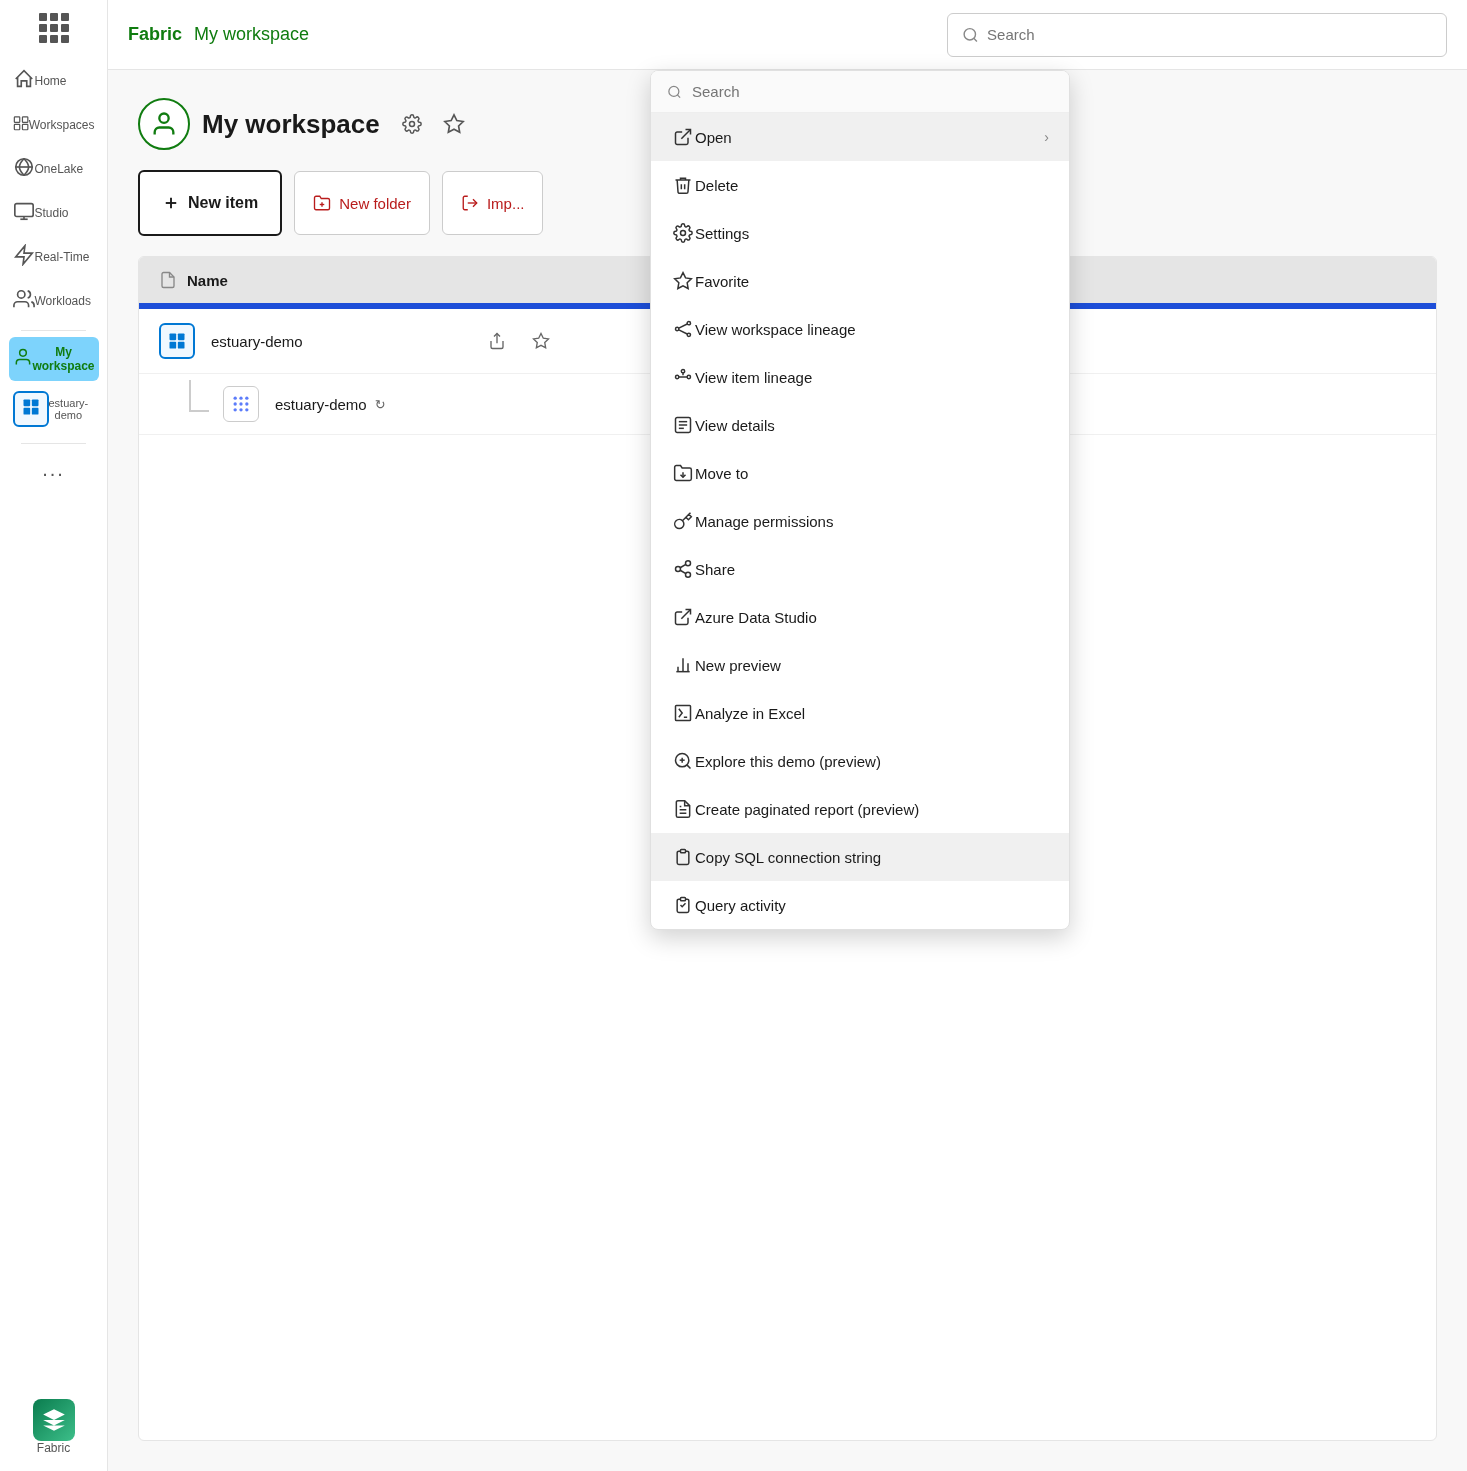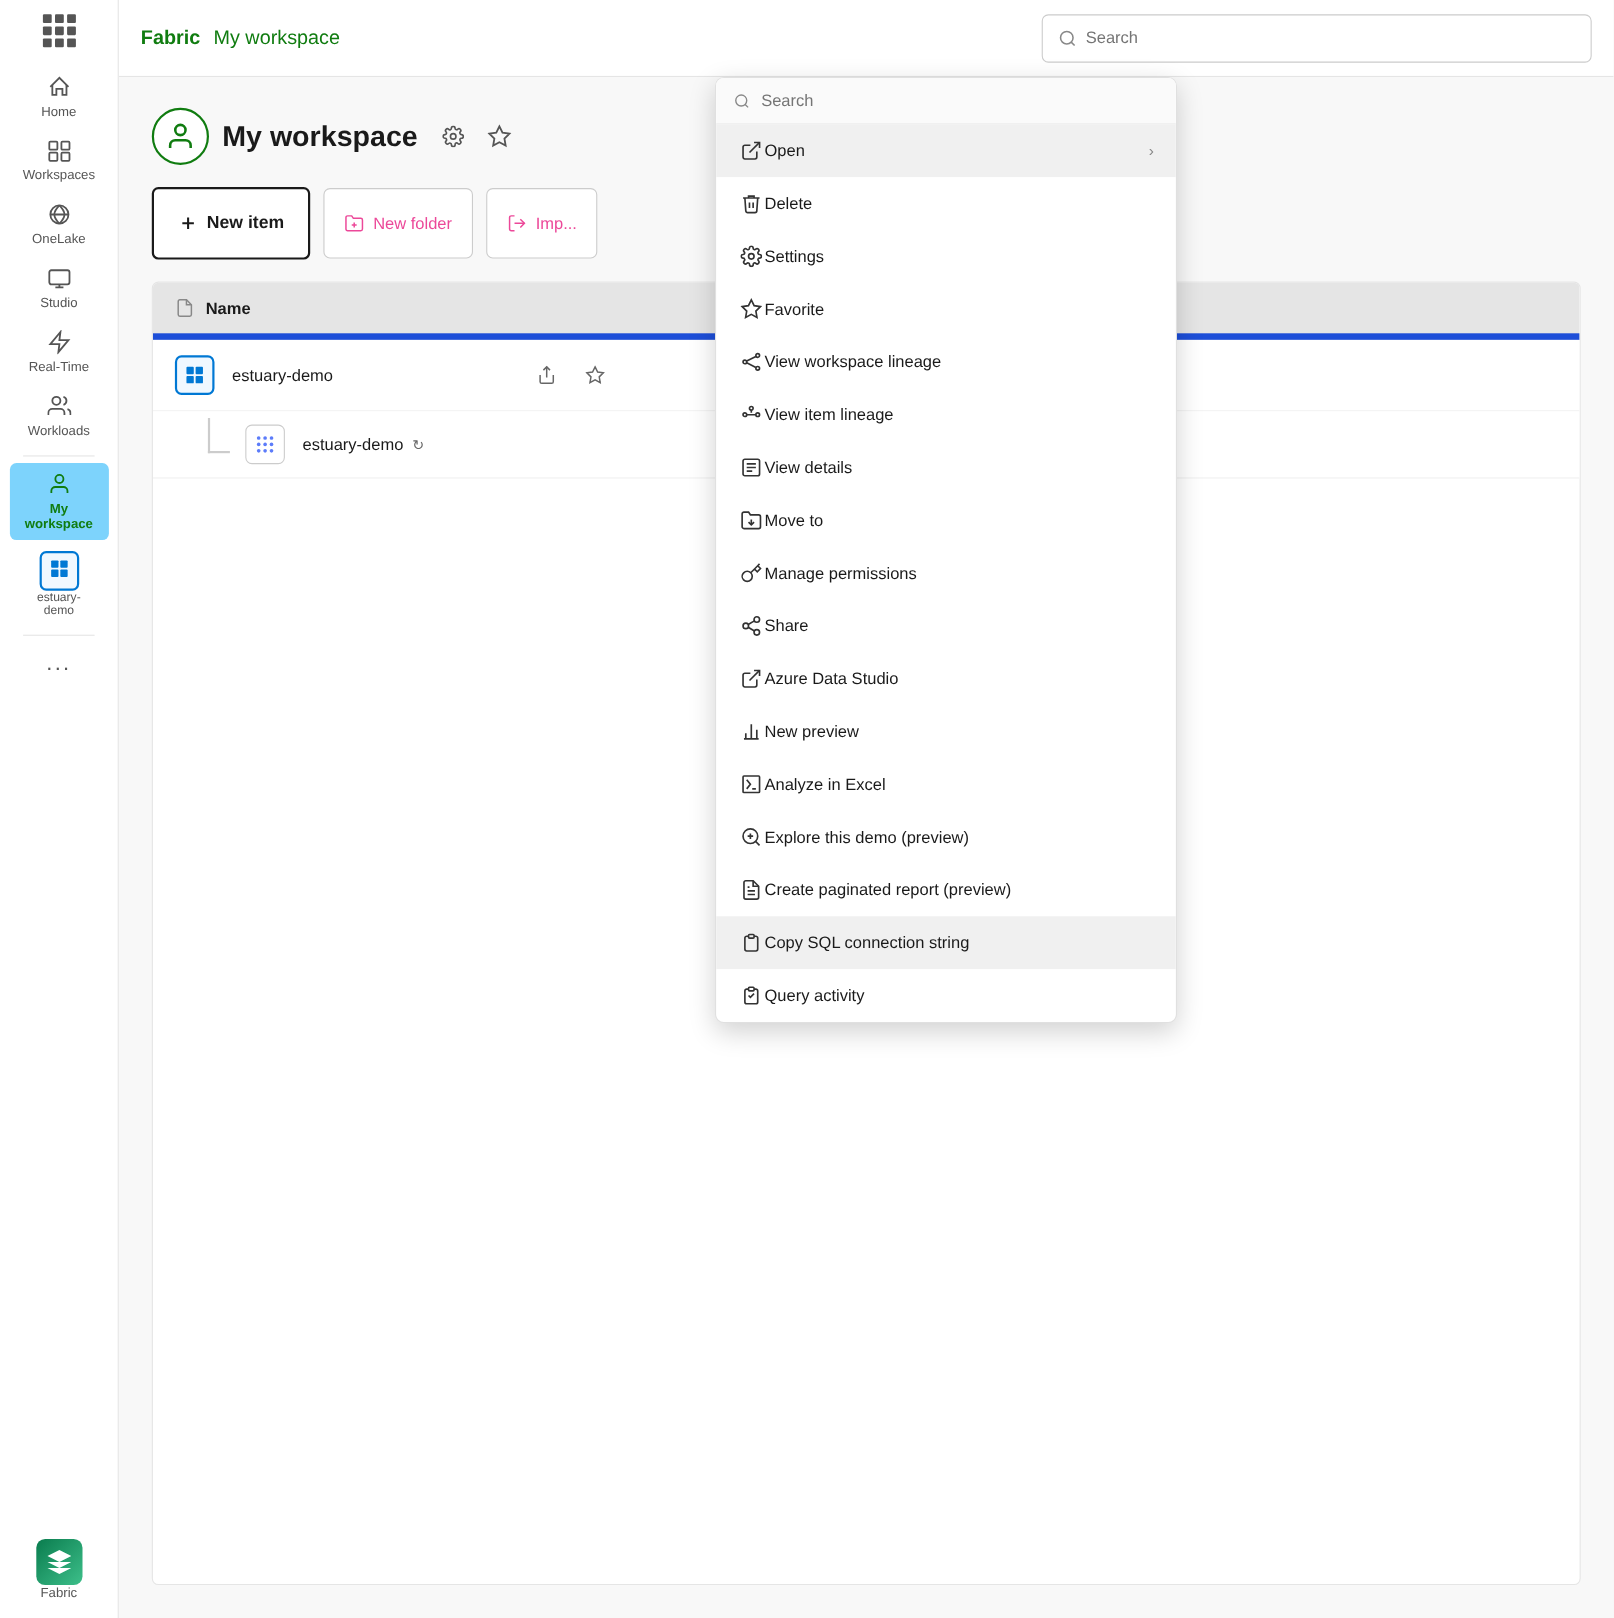--- a/index.html
+++ b/index.html
@@ -22,21 +22,21 @@
       display: flex; align-items: center; justify-content: center;
       margin-bottom: 12px; cursor: pointer;
     }
     .sidebar-apps-grid {
       display: grid; grid-template-columns: repeat(3,8px); gap: 3px;
     }
     .sidebar-apps-dot {
       width: 8px; height: 8px; background: #555; border-radius: 1px;
     }
     .sidebar-item {
-      display: flex; flex-direction: column; align-items: center;
+      display: flex; flex-direction: row; align-items: center;
       width: 90px; padding: 8px 4px; border-radius: 6px;
       cursor: pointer; margin-bottom: 2px;
       color: #555; font-size: 12px; text-align: center;
     }
     .sidebar-item.active { background: #7dd3fc; color: #107c10; align-items: center; }
     .sidebar-item svg { margin-bottom: 4px; }
     .sidebar-divider { width: 60%; height: 1px; background: #e5e5e5; margin: 6px 0; }
     .sidebar-bottom { margin-top: auto; }
     .sidebar-more {
       display: flex; flex-direction: column; align-items: center;
@@ -113,21 +113,21 @@
     .btn-new-item {
       display: flex; align-items: center; gap: 8px;
       border: 2px solid #1a1a1a; border-radius: 6px;
       padding: 22px 22px; font-size: 16px; font-weight: 600;
       background: #fff; cursor: pointer; color: #1a1a1a;
     }
     .btn-action {
       display: flex; align-items: center; gap: 8px;
       border: 1px solid #ccc; border-radius: 6px;
       padding: 22px 18px; font-size: 15px;
-      background: #fff; cursor: pointer; color: #ec4899;
+      background: #fff; cursor: pointer; color: #b91c1c;
     }
 
     
     .content-area {
       flex: 1;
       background: #fff;
       margin: 0 30px 30px 30px;
       border-radius: 6px;
       border: 1px solid #e5e5e5;
       overflow: hidden;

